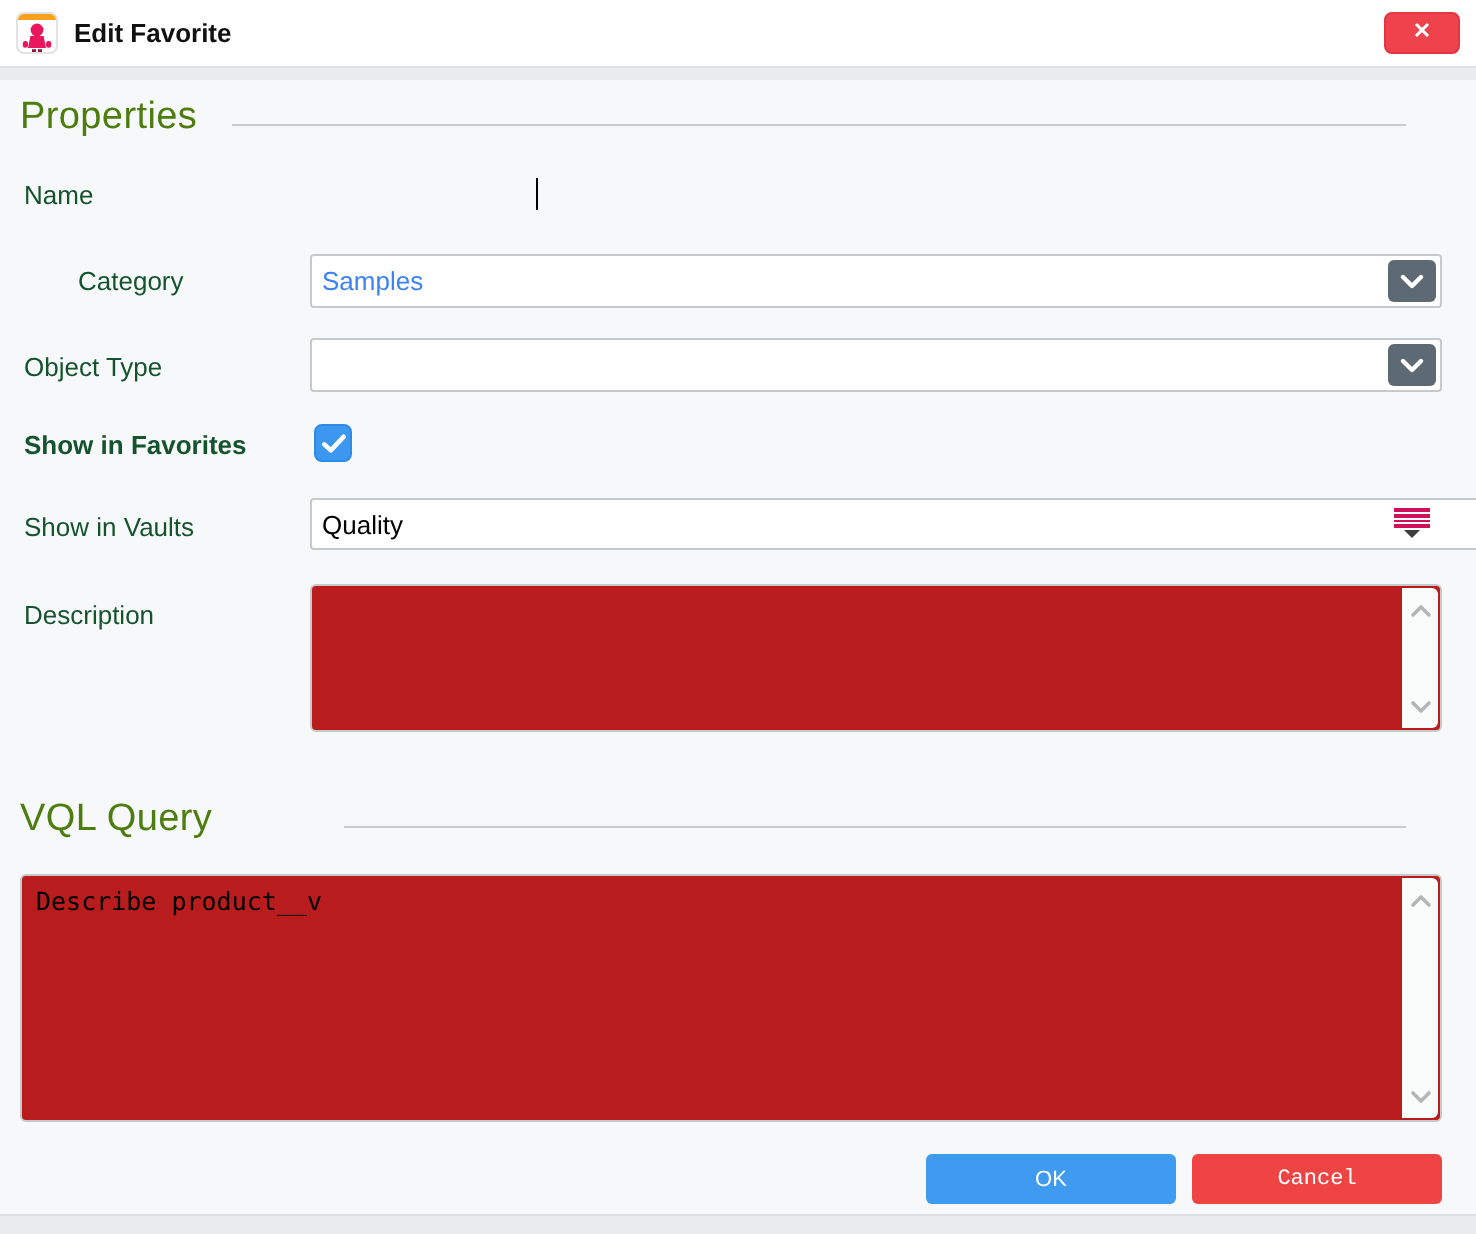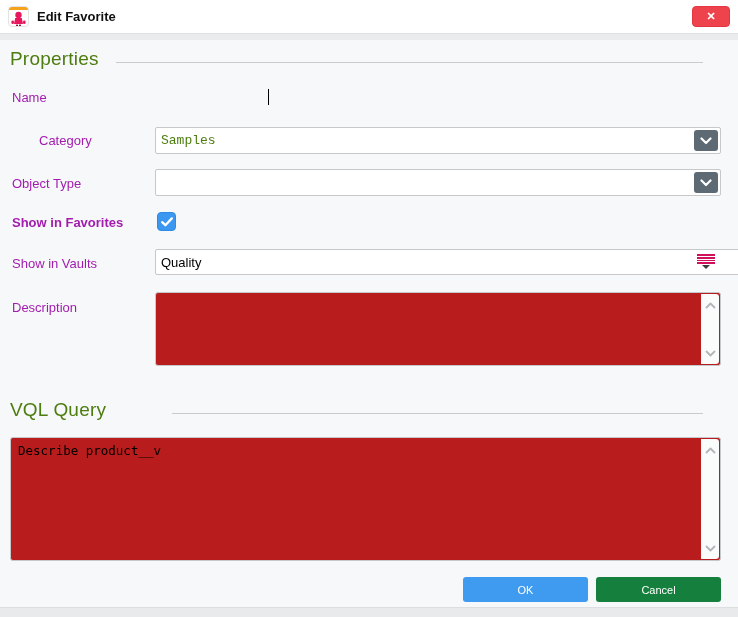--- a/index.html
+++ b/index.html
@@ -38,39 +38,39 @@
     background: #e9ebed; border-top: 1px solid #dfe1e3;
   }
   
   .section-title {
     position: absolute; left: 10px;
     font-size: 19px; font-weight: 400; color: #4d7c0f;
     letter-spacing: 0.2px;
   }
   .section-line { position: absolute; height: 1px; background: #c9cbcd; }
   
-  .field-label { position: absolute; left: 12px; font-size: 13px; color: #a21caf; text-align: center; }
+  .field-label { position: absolute; left: 12px; font-size: 13px; color: #14532d; text-align: center; }
   
   .text-input {
     position: absolute; height: 26px;
     background: #fff; border: 1px solid #c6c8ca; border-radius: 2px;
     font-family: "Liberation Sans", sans-serif;
     font-size: 13px; color: #000; padding: 0 5px; outline: none;
   }
   .text-input.focused { border: 1px solid #4795e4; }
   .caret { position: absolute; width: 1px; height: 16px; background: #000; }
   .combo {
     position: absolute; height: 27px;
     background: #fff; border: 1px solid #c6c8ca; border-radius: 2px;
     cursor: pointer;
   }
   .combo-value {
     position: absolute; left: 5px; top: 0; bottom: 0; right: 30px;
-    display: flex; align-items: center; font-size: 13px; color: #4d7c0f;
-    overflow: hidden; white-space: nowrap; font-family: Liberation Mono, monospace;
+    display: flex; align-items: center; font-size: 13px; color: #3b82f6;
+    overflow: hidden; white-space: nowrap;
   }
   .combo-btn {
     position: absolute; right: 2px; top: 2px; bottom: 2px; width: 24px;
     background: #5d6a73; border-radius: 3px;
     display: flex; align-items: center; justify-content: center;
   }
   
   .checkbox {
     position: absolute; width: 19px; height: 19px;
     background: #3b97f0; border: 1px solid #2f8ae4; border-radius: 4px;
@@ -110,21 +110,21 @@
     border-top: 4px solid #3c3c3c;
   }
   
   .btn {
     position: absolute; width: 125px; height: 25px;
     border: none; border-radius: 3px; color: #fff; font-size: 11px;
     font-family: "Liberation Sans", sans-serif;
     display: flex; align-items: center; justify-content: center; cursor: pointer;
   }
   .btn-ok { background: #3f9bf0; }
-  .btn-cancel { background: #15803d; }
+  .btn-cancel { background: #ef4444; font-family: Liberation Mono, monospace; }
   .bottom-strip {
     position: absolute; left: 0; right: 0; bottom: 0; height: 10px;
     background: #e9eaec; border-top: 1px solid #dcdee0;
   }
 </style>
 </head>
 <body>
 
 <div id="window">
 

